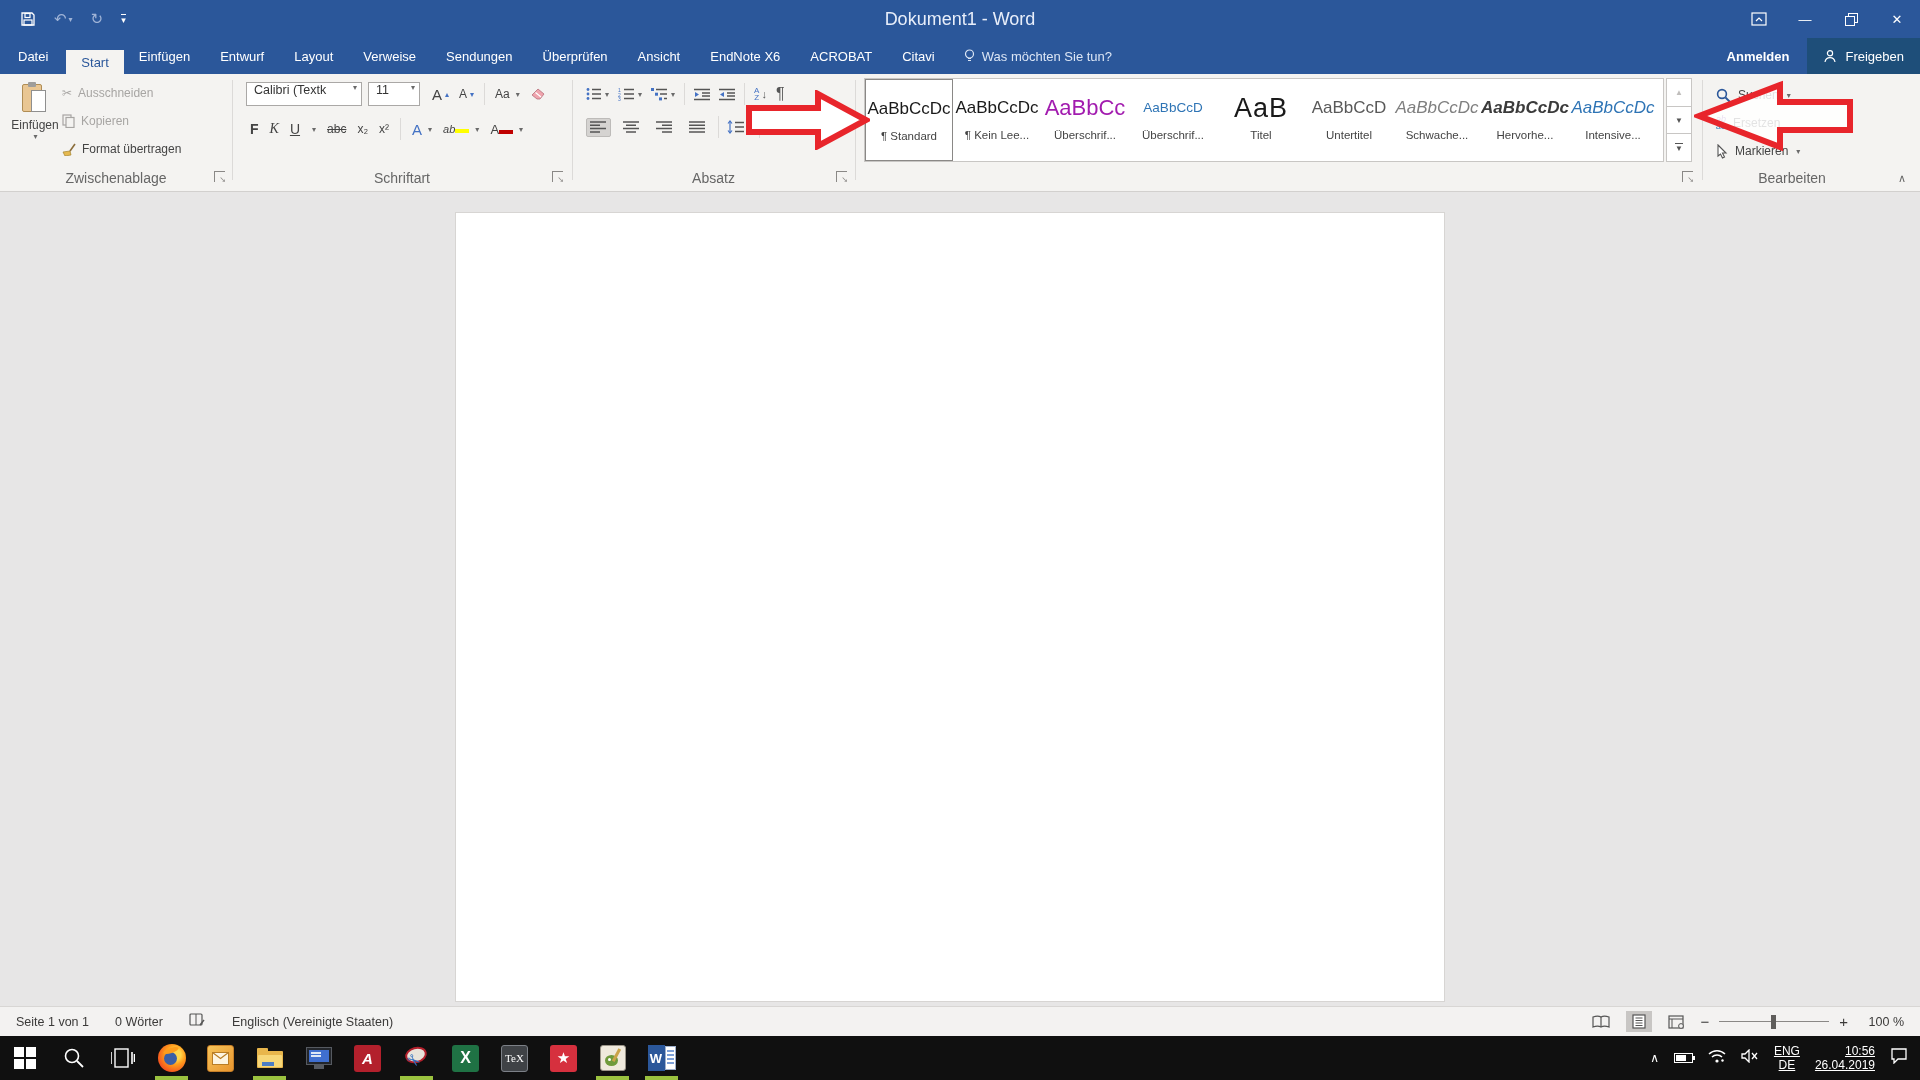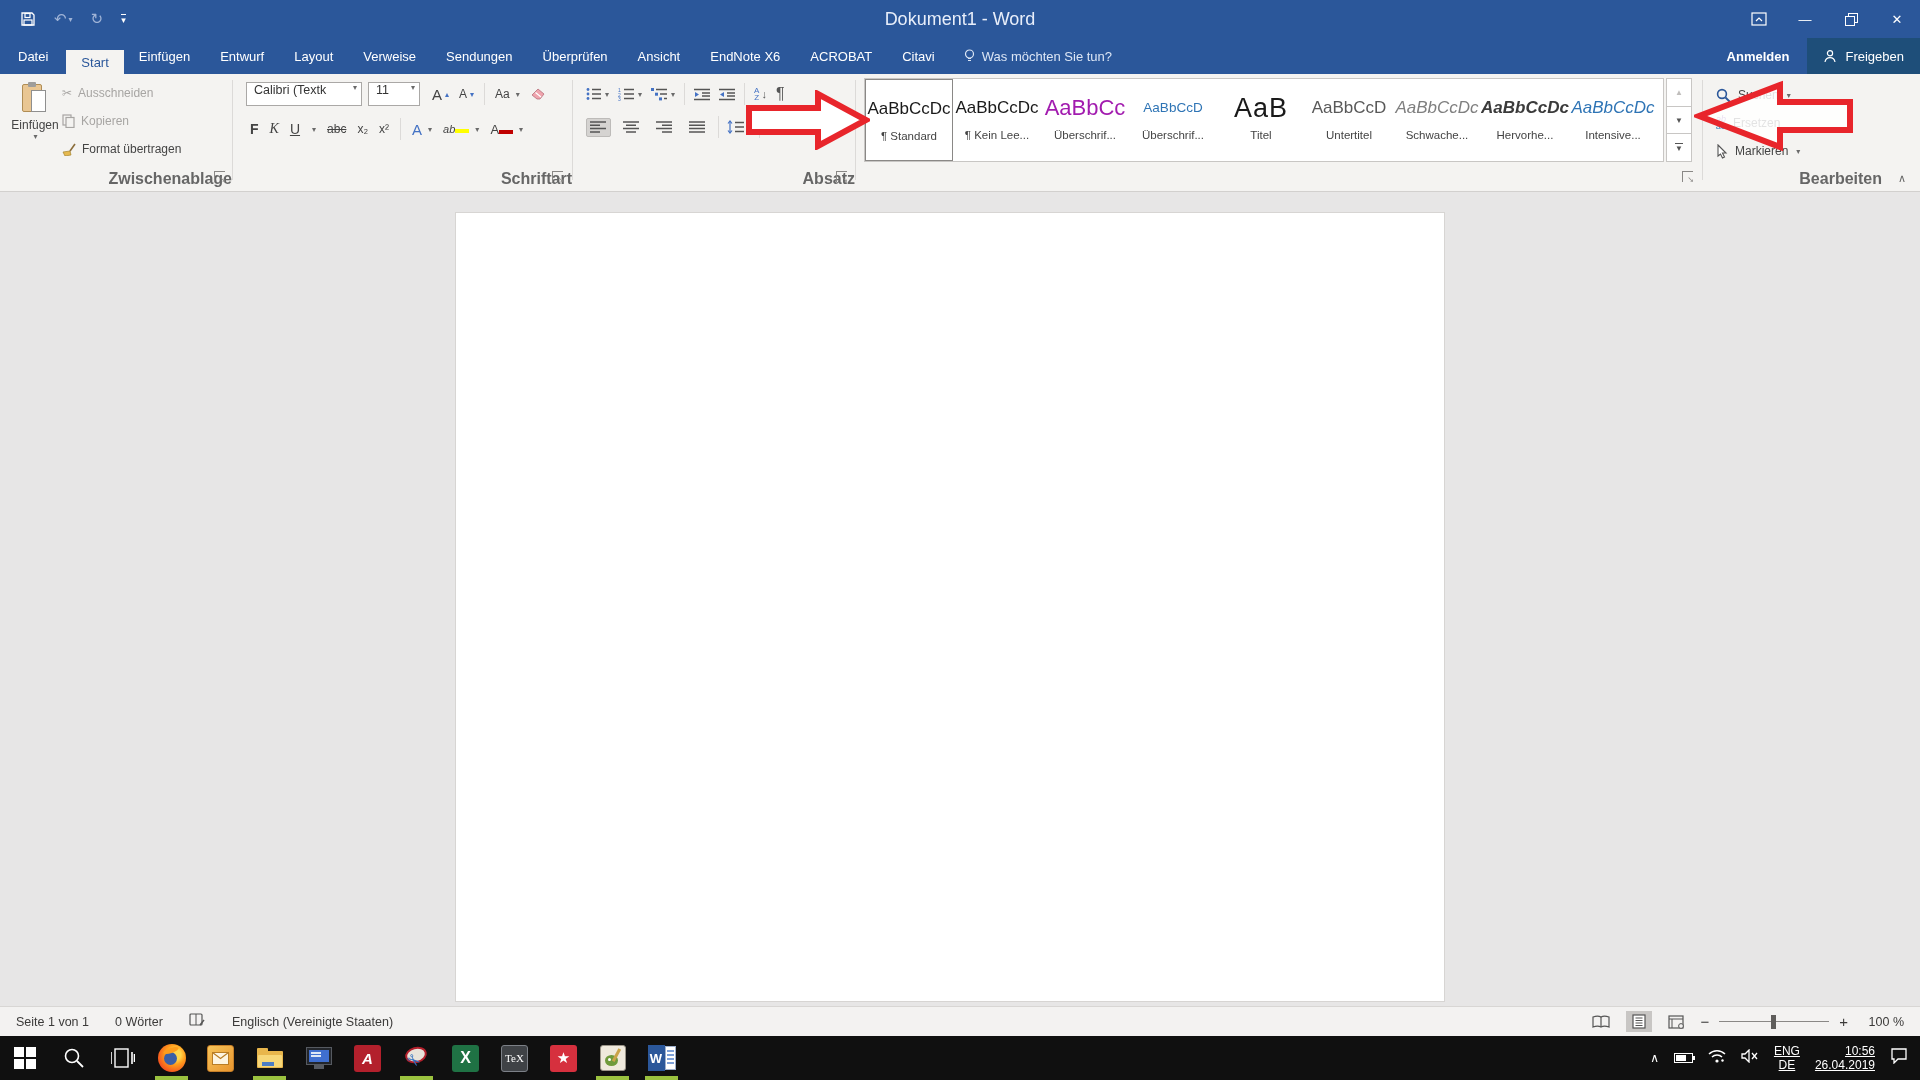--- a/index.html
+++ b/index.html
@@ -23,21 +23,21 @@
   .tab.file{padding:0 18px;}
   .tab.active{background:#f4f3f1;color:#2b579a;margin-top:12px;}
   .tellme{display:flex;align-items:center;gap:7px;padding:0 14px;color:#dce6f5;}
   .tab-right{margin-left:auto;display:flex;align-items:stretch;}
   .signin{display:flex;align-items:center;padding:0 18px;color:#fff;font-weight:bold;}
   .share{display:flex;align-items:center;gap:8px;padding:0 16px;background:#1e4e79;color:#fff;}
 
   
   .ribbon{position:absolute;left:0;top:74px;width:1920px;height:118px;background:#f4f3f1;border-bottom:1px solid #d2d0ce;font-size:12px;color:#444;}
   .gdiv{position:absolute;top:6px;height:100px;width:1px;background:#dcdad8;}
-  .glabel{position:absolute;top:96px;font-size:16px;color:#666;text-align:right;font-weight:bold;}
+  .glabel{position:absolute;top:96px;font-size:14px;color:#666;text-align:center;}
   .launcher{position:absolute;top:97px;width:11px;height:11px;border-top:1px solid #8a8886;border-left:1px solid #8a8886;}
   .launcher:after{content:"↘";position:absolute;right:-1px;bottom:-2px;font-size:8px;color:#8a8886;}
   .collapse{position:absolute;right:14px;top:98px;font-size:11px;color:#666;}
 
   .rbtn{display:inline-flex;align-items:center;gap:5px;color:#444;}
   .rbtn.disabled,.rbtn.disabled *{color:#a7a5a3 !important;}
   .drop{font-size:8px;color:#6a6a6a;margin-left:1px;}
 
   
   .paste-btn{position:absolute;left:10px;top:6px;width:50px;height:84px;display:flex;flex-direction:column;align-items:center;justify-content:flex-start;}

